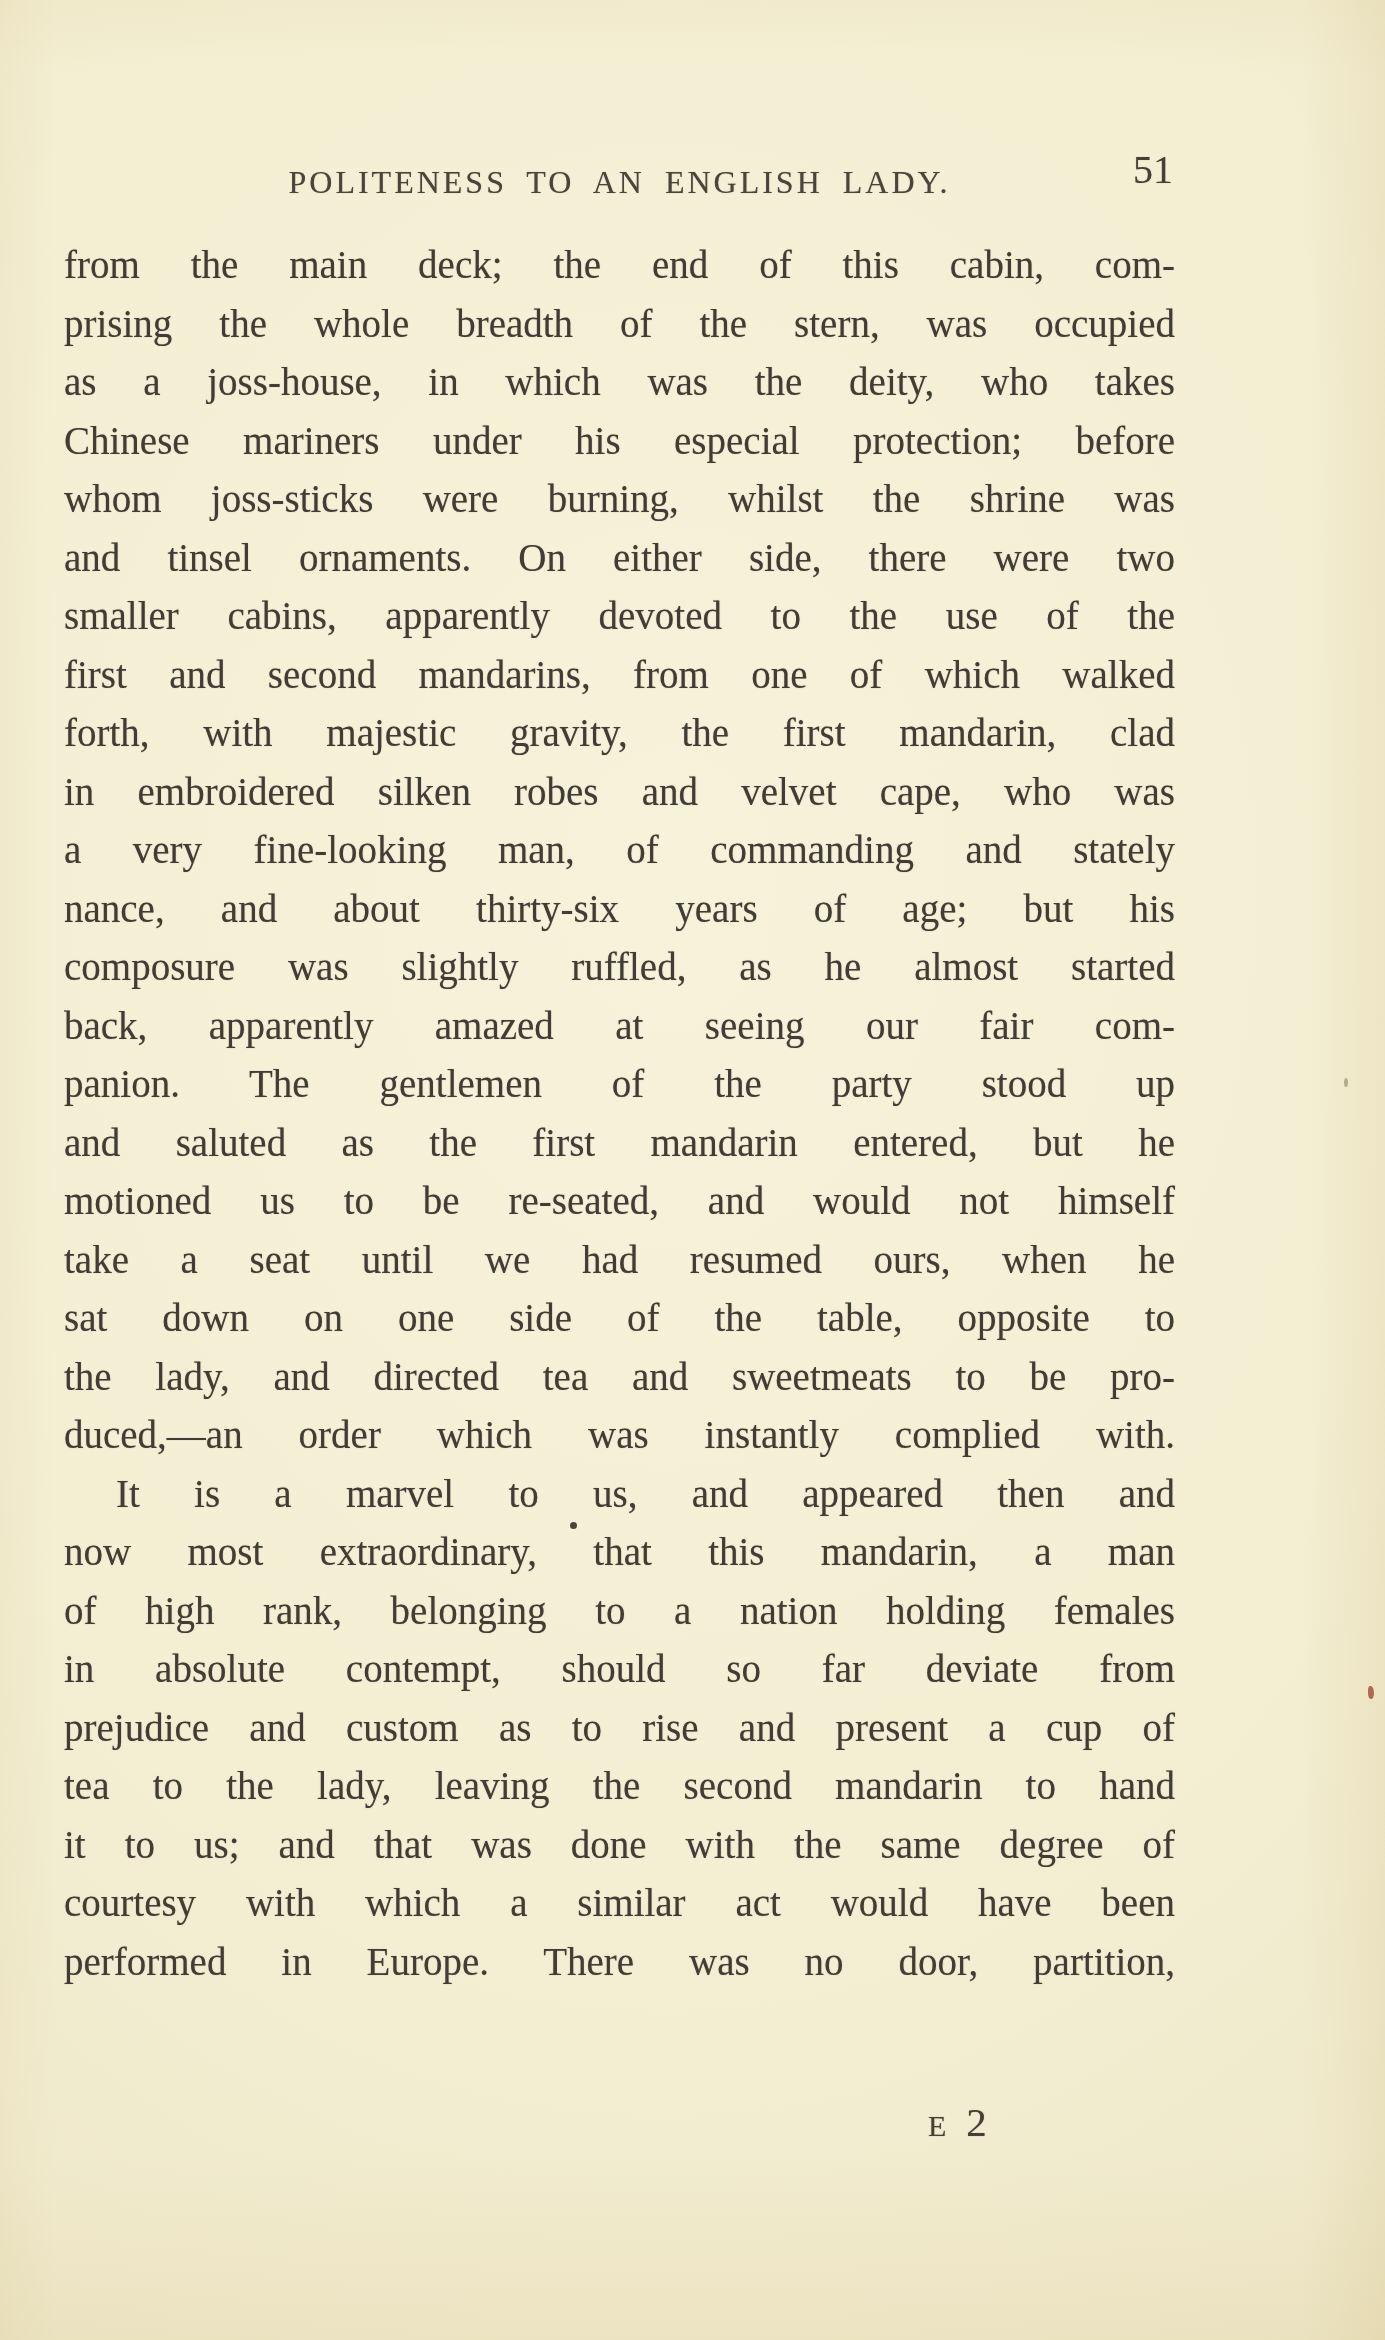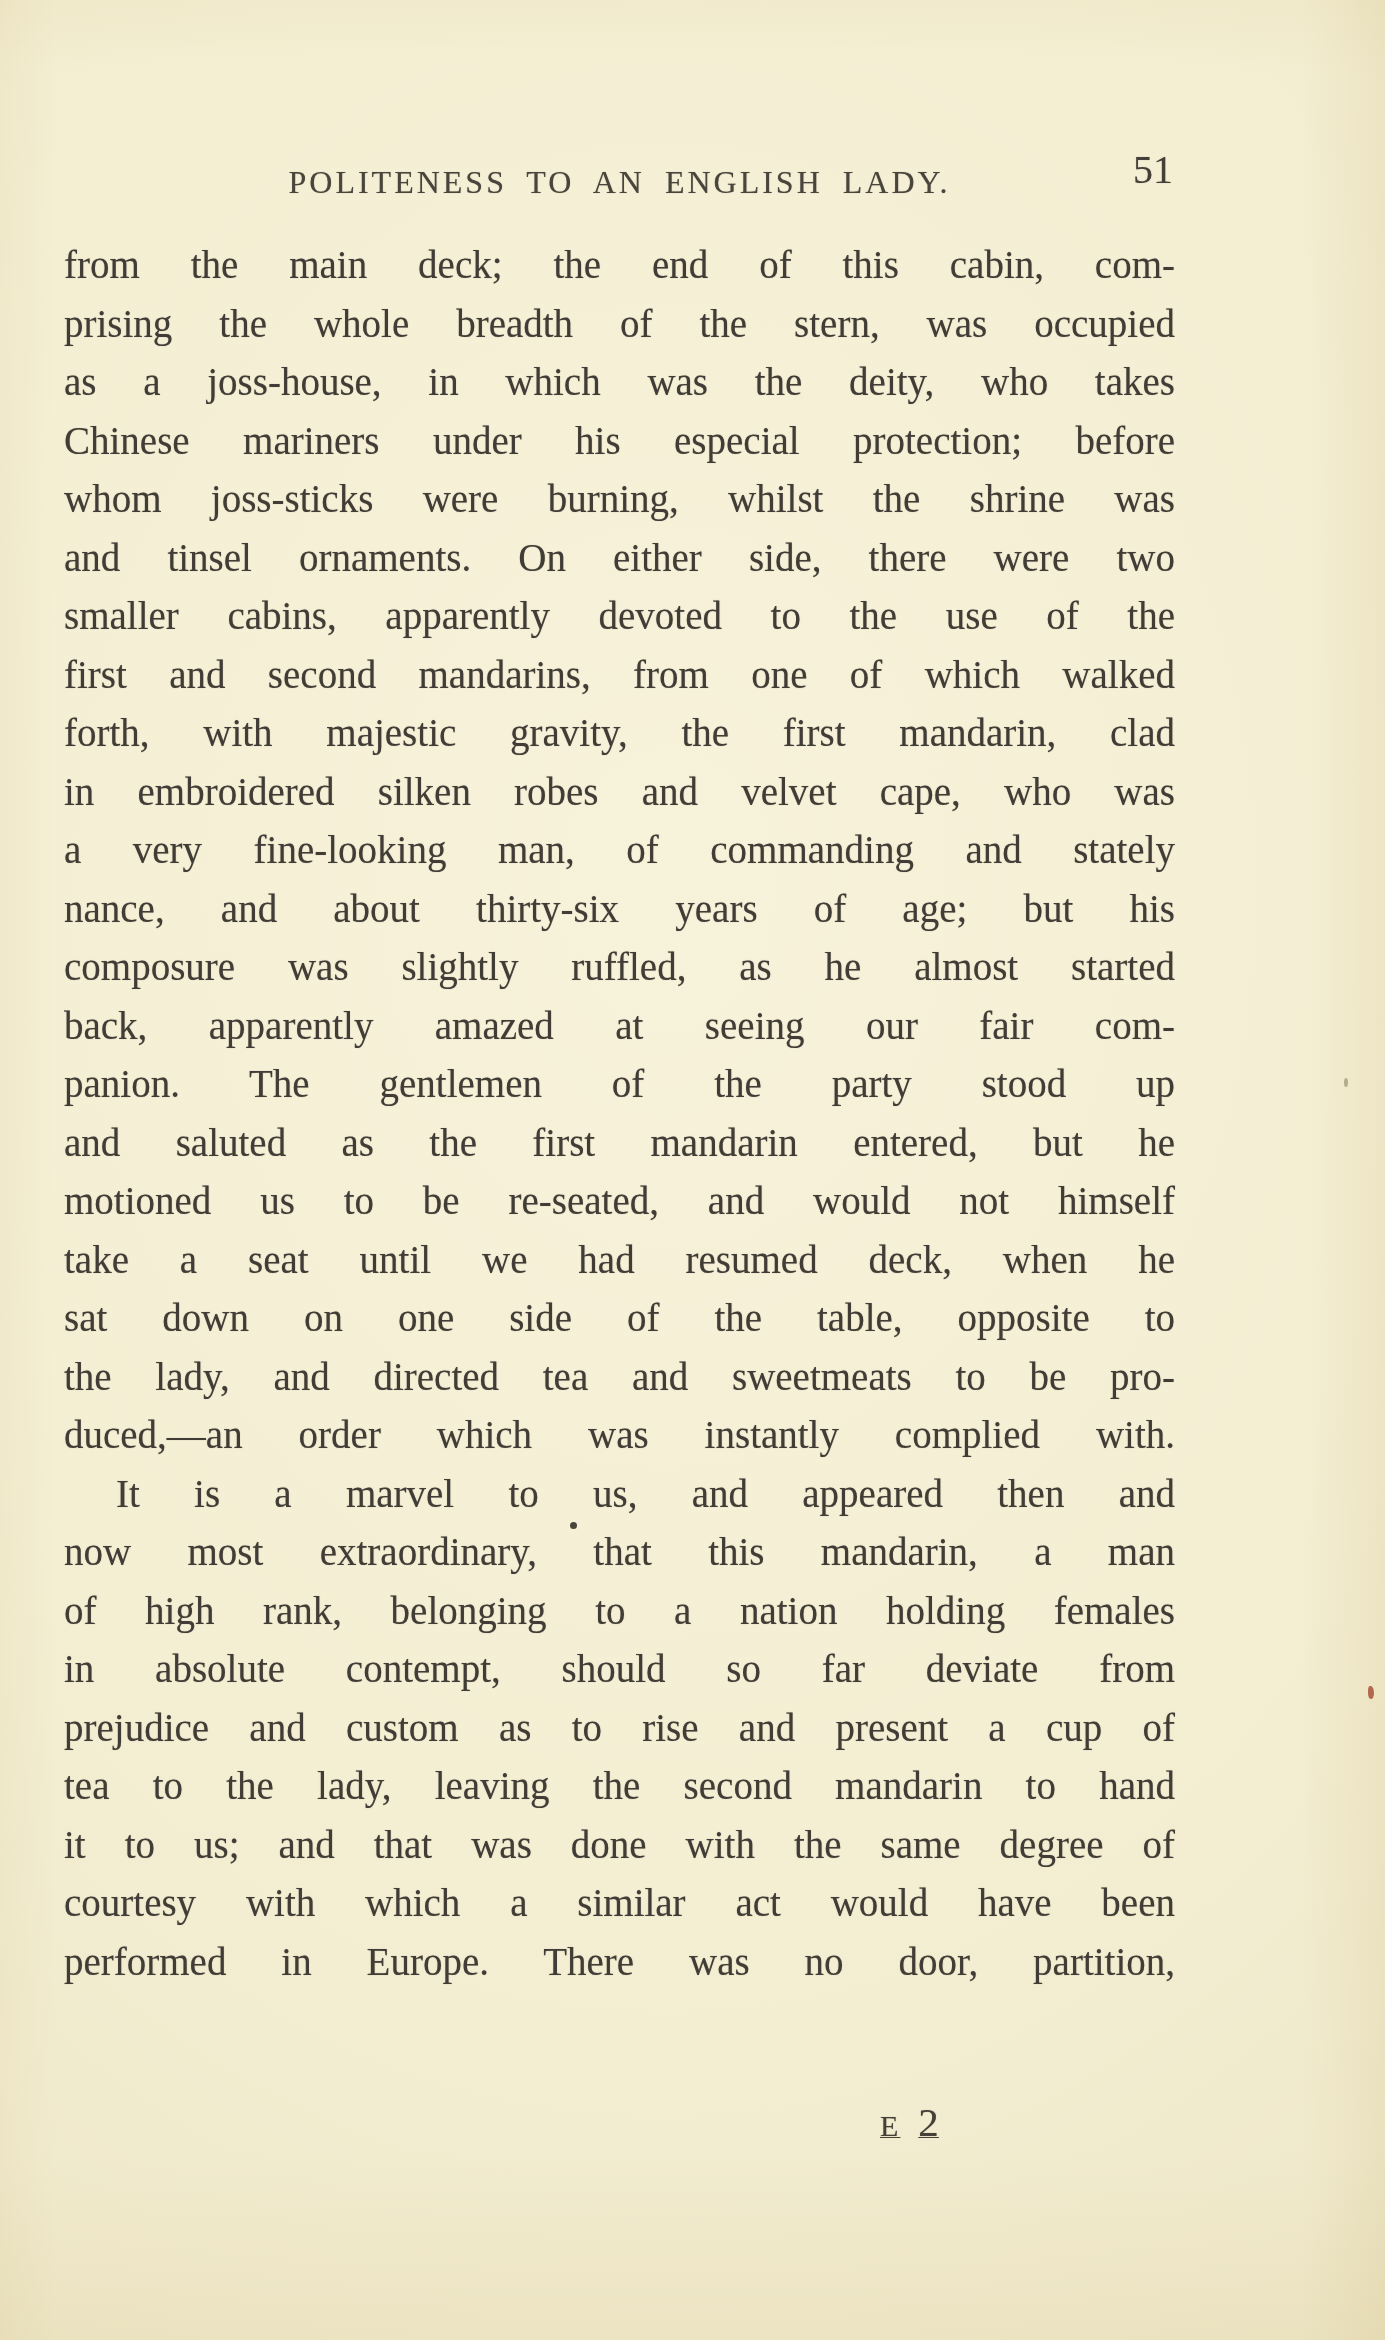--- a/index.html
+++ b/index.html
@@ -61,24 +61,23 @@
     text-align-last: justify;
     word-spacing: 2px;
     text-shadow: 0 0 1px rgba(65,61,54,0.42);
   }
   .line.indent {
     padding-left: 52px;
   }
   .signature {
     position: absolute;
     top: 2098px;
-    left: 880px;
+    left: 928px;
     color: #443f37;
     text-shadow: 0 0 1px rgba(68,63,55,0.4);
-    text-decoration: underline;
   }
   .sig-letter {
     font-size: 30px;
     letter-spacing: 2px;
   }
   .sig-number {
     font-size: 41px;
     margin-left: 18px;
   }
   .speck {
@@ -112,21 +111,21 @@
         <div class="line">first and second mandarins, from one of which walked</div>
         <div class="line">forth, with majestic gravity, the first mandarin, clad</div>
         <div class="line">in embroidered silken robes and velvet cape, who was</div>
         <div class="line">a very fine-looking man, of commanding and stately</div>
         <div class="line">nance, and about thirty-six years of age; but his</div>
         <div class="line">composure was slightly ruffled, as he almost started</div>
         <div class="line">back, apparently amazed at seeing our fair com-</div>
         <div class="line">panion.  The gentlemen of the party stood up</div>
         <div class="line">and saluted as the first mandarin entered, but he</div>
         <div class="line">motioned us to be re-seated, and would not himself</div>
-        <div class="line">take a seat until we had resumed deck, when he</div>
+        <div class="line">take a seat until we had resumed ours, when he</div>
         <div class="line">sat down on one side of the table, opposite to</div>
         <div class="line">the lady, and directed tea and sweetmeats to be pro-</div>
         <div class="line">duced,—an order which was instantly complied with.</div>
       </div>
       <div class="para">
         <div class="line indent">It is a marvel to us, and appeared then and</div>
         <div class="line">now most extraordinary, that this mandarin, a man</div>
         <div class="line">of high rank, belonging to a nation holding females</div>
         <div class="line">in absolute contempt, should so far deviate from</div>
         <div class="line">prejudice and custom as to rise and present a cup of</div>

